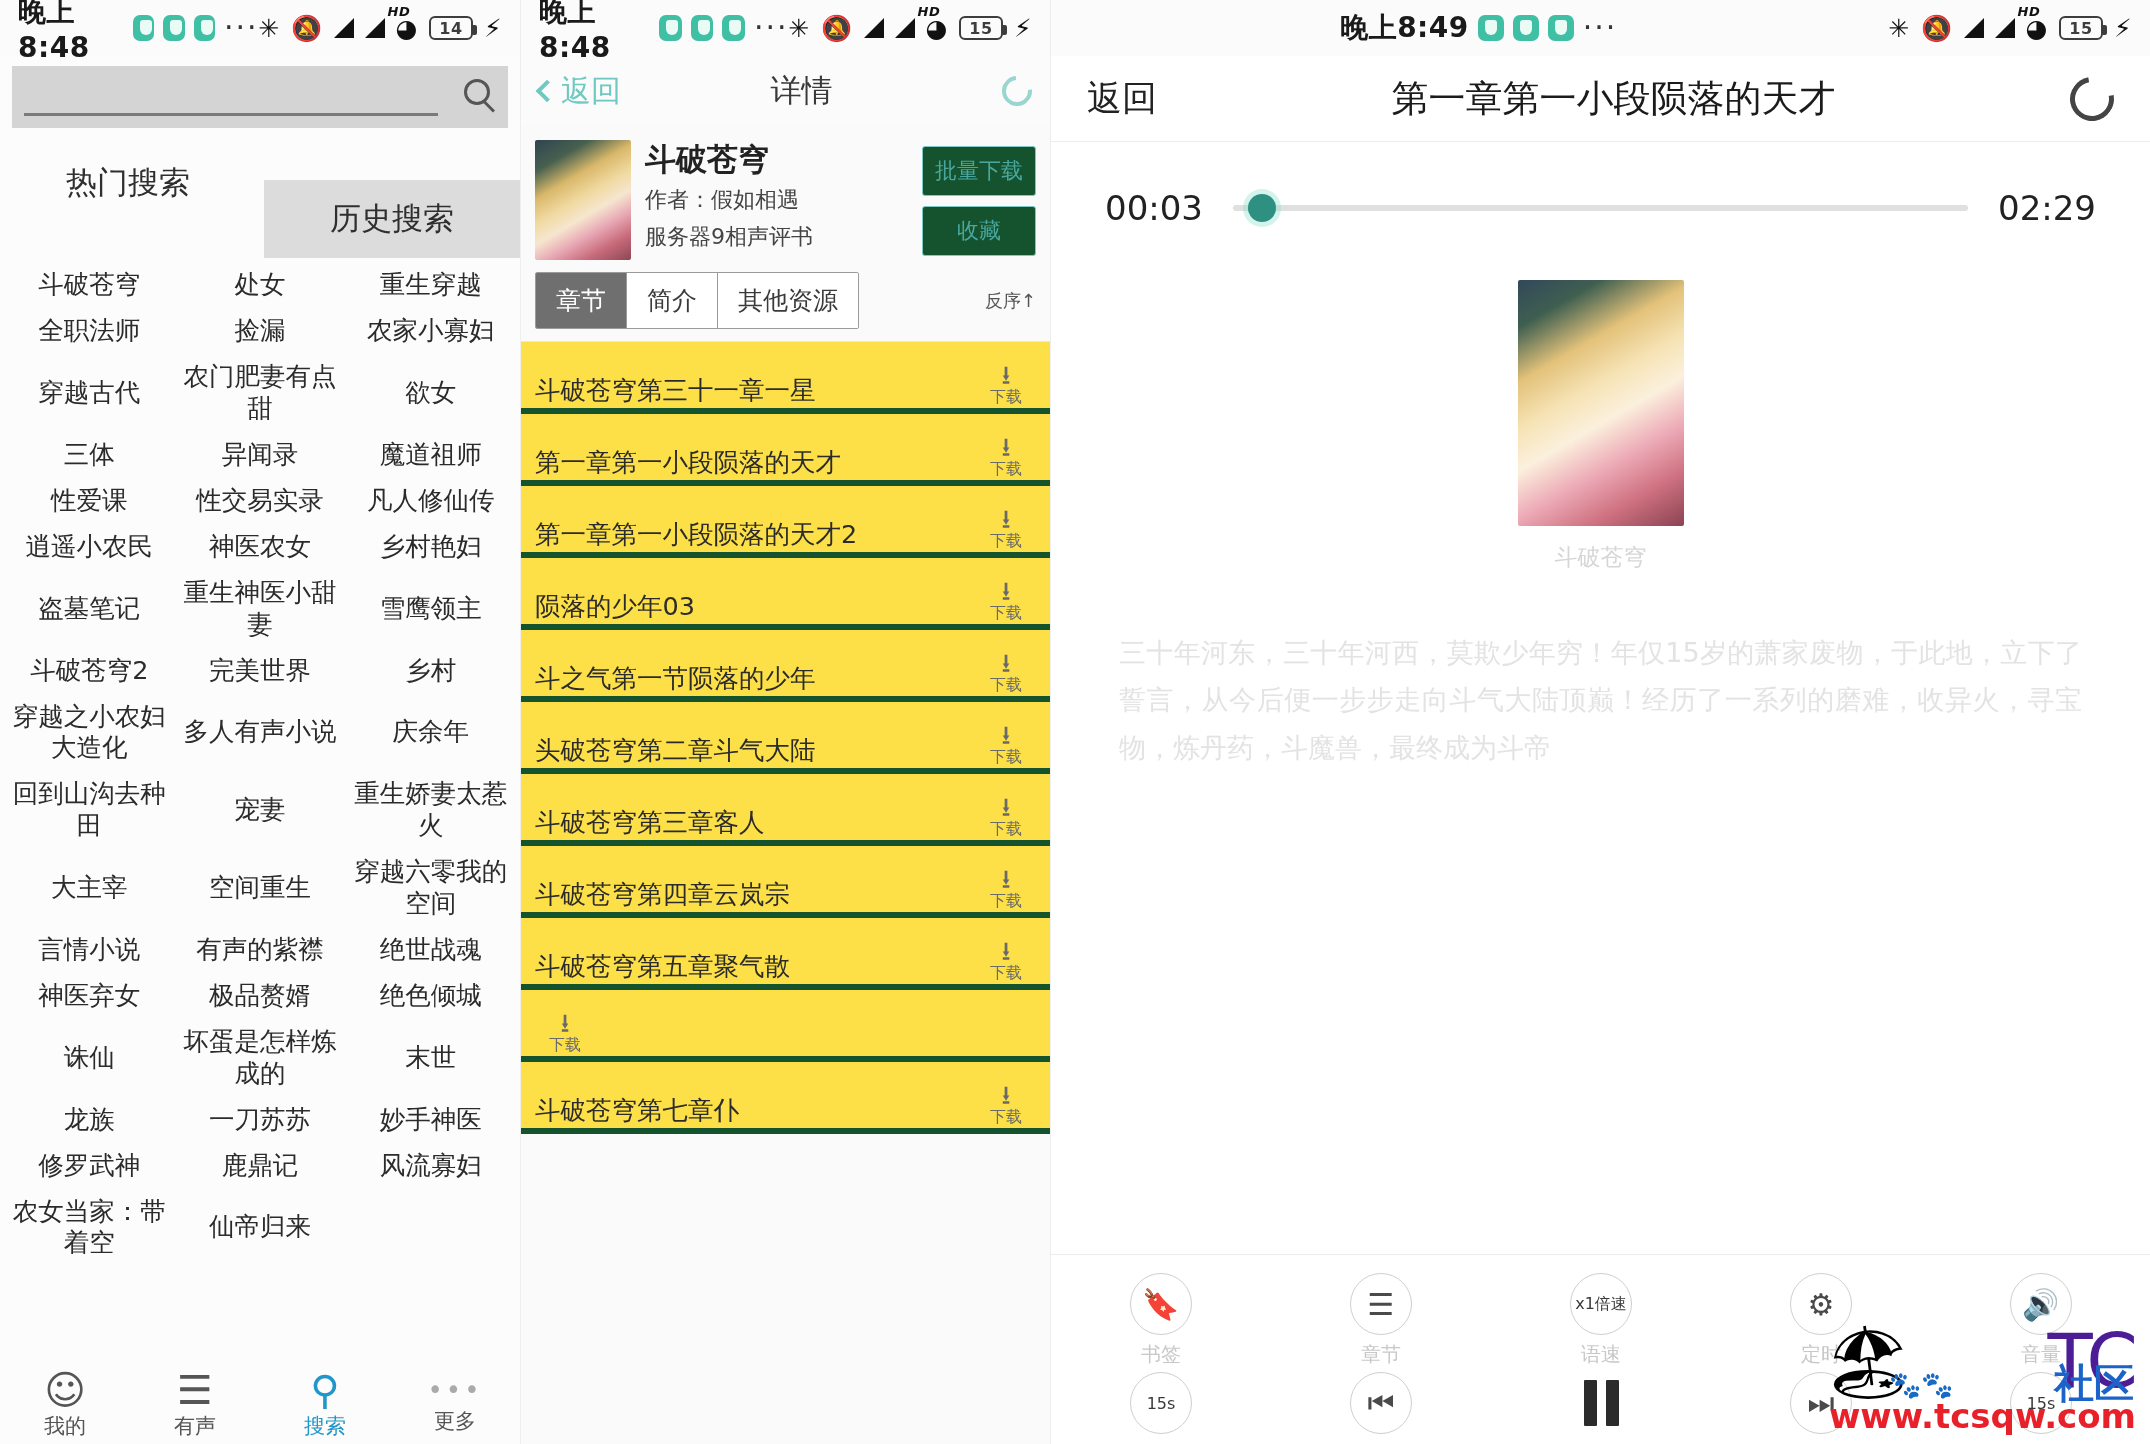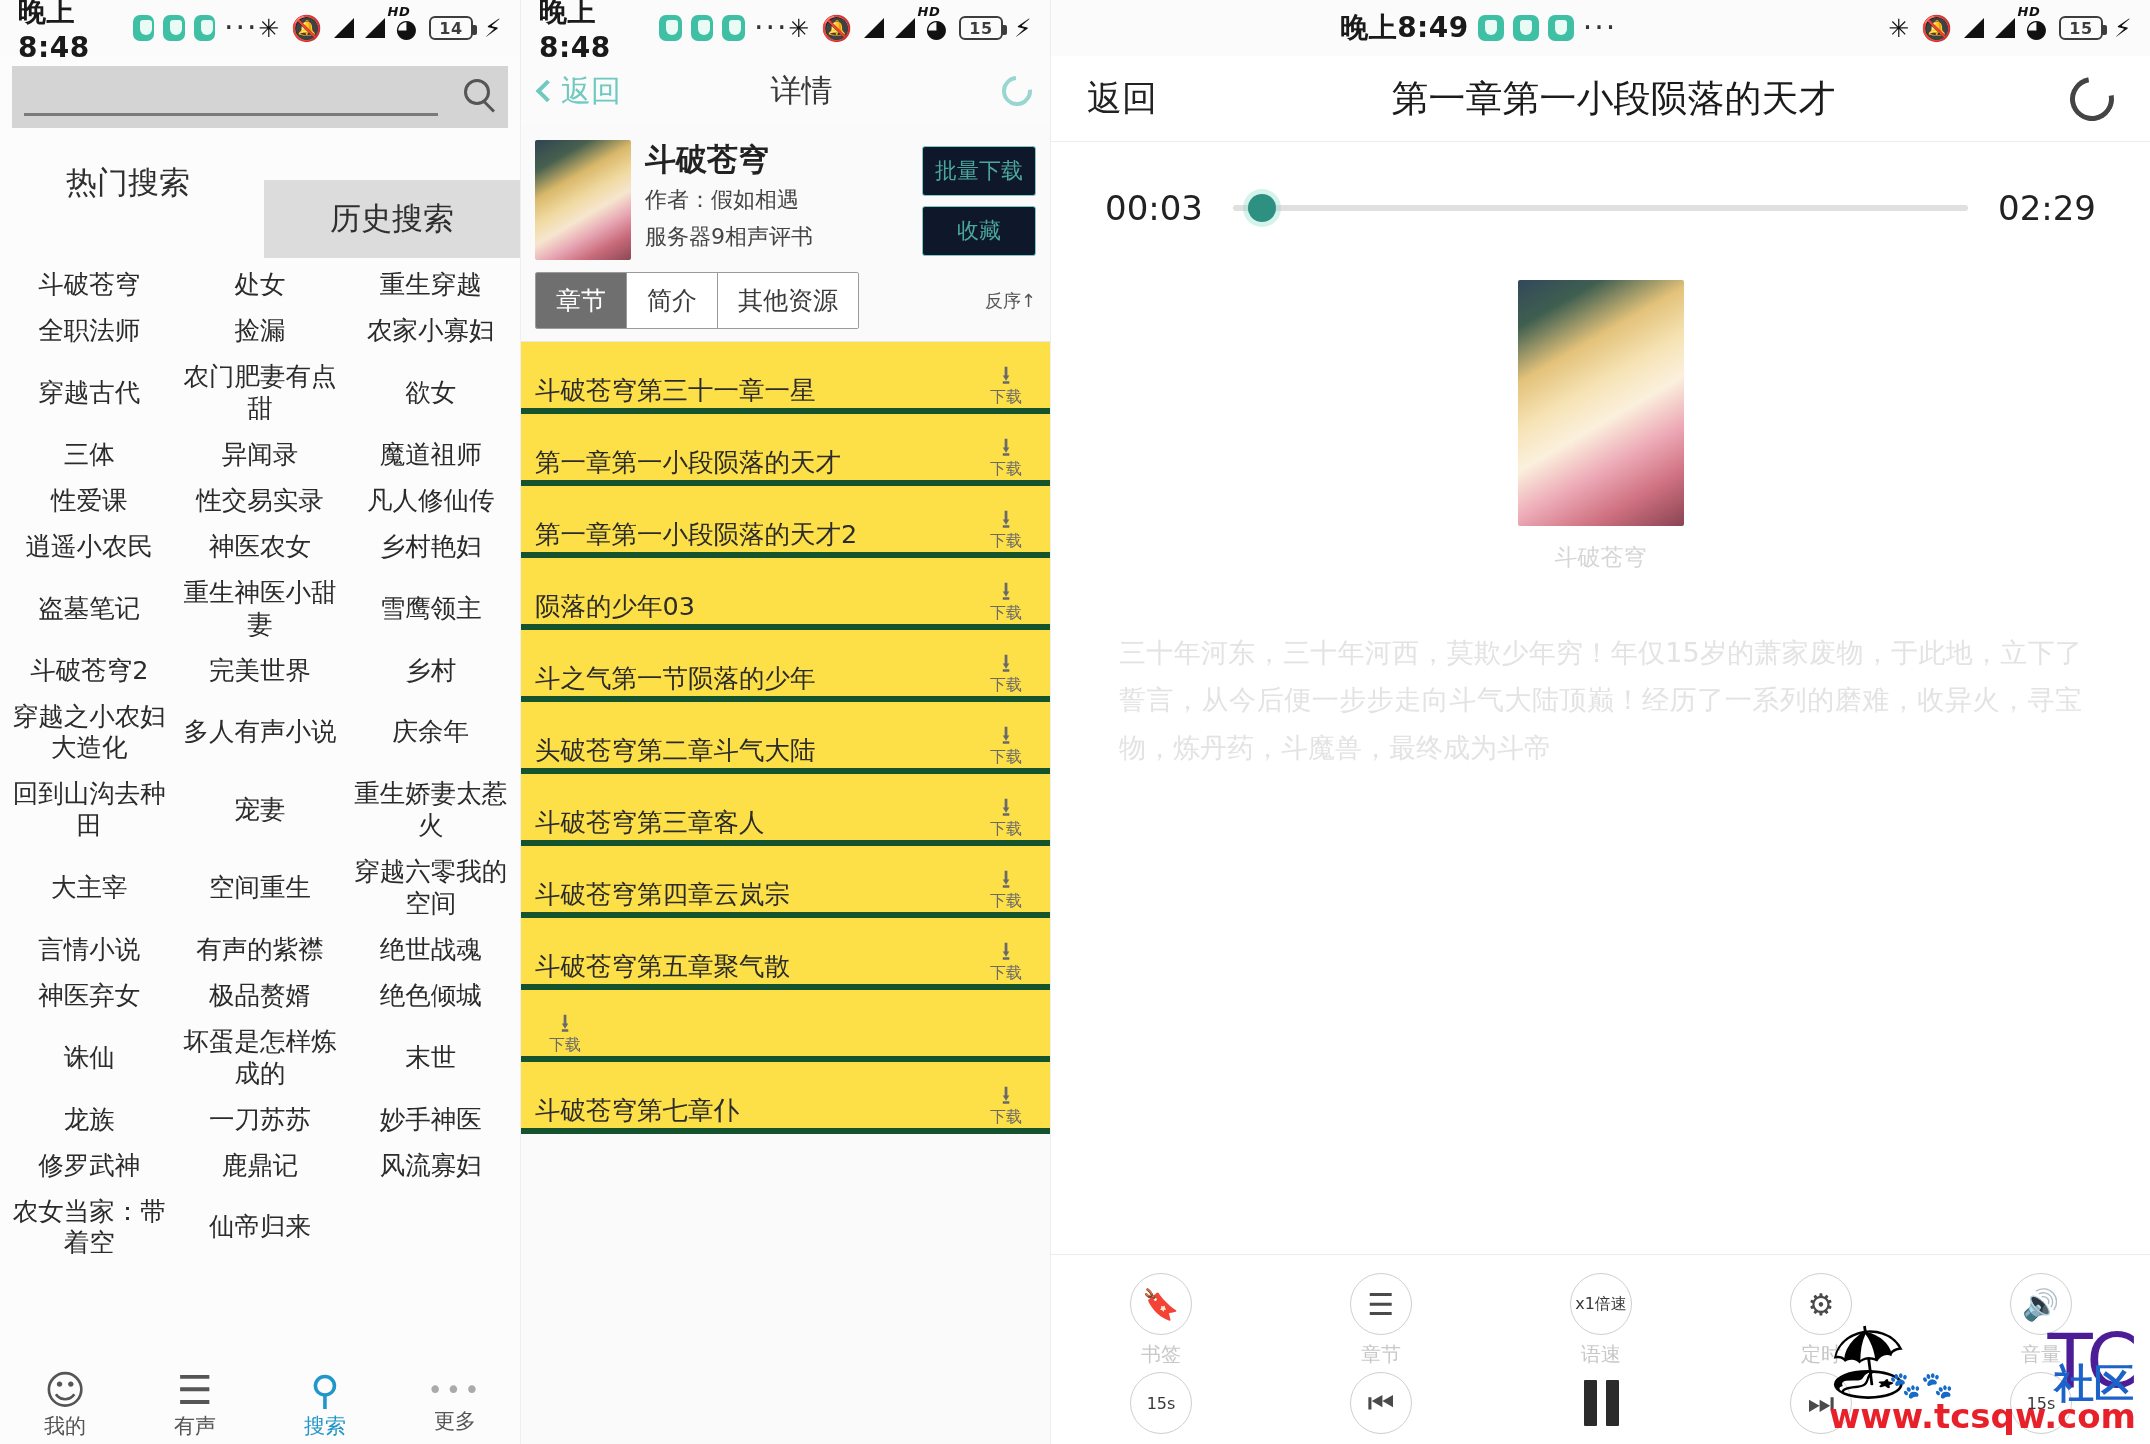--- a/index.html
+++ b/index.html
@@ -101,21 +101,21 @@
   .cover {
     width: 96px; height: 120px; flex:none; border-radius:2px;
     background: linear-gradient(150deg,#2f4452 0%,#47604e 18%,#d9b86a 34%,#f0d9a0 48%,
                 #f6e6cf 60%,#e8a8b5 72%,#c86a7a 85%,#8c4755 100%);
   }
   .bookinfo { flex:1; min-width:0; }
   .bk-title { font-size: 31px; color:#222; font-weight:600; line-height:1.25; }
   .bk-meta { font-size: 22px; color:#444; margin-top:4px; line-height:1.5; }
   .bookacts { display:flex; flex-direction:column; gap:10px; flex:none; padding-top: 6px;}
   .abtn {
-    border: 1.6px solid #7fc9c4; color:#4aa7a0; background:#0f172a;
+    border: 1.6px solid #7fc9c4; color:#4aa7a0; background:#14532d;
     font-size: 22px; padding: 9px 12px; border-radius: 3px; text-align:center; white-space:nowrap;
   }
   .tabrow2 { display:flex; align-items:center; padding: 6px 14px 12px 14px; }
   .segment { display:flex; border:1px solid #9b9b9b; border-radius:2px; overflow:hidden; }
   .seg {
     font-size: 25px; padding: 11px 20px; color:#3a3a3a; background:#fff;
     border-right:1px solid #9b9b9b;
   }
   .seg:last-child { border-right: none; }
   .seg.active { background:#6f6f6f; color:#fff; }

